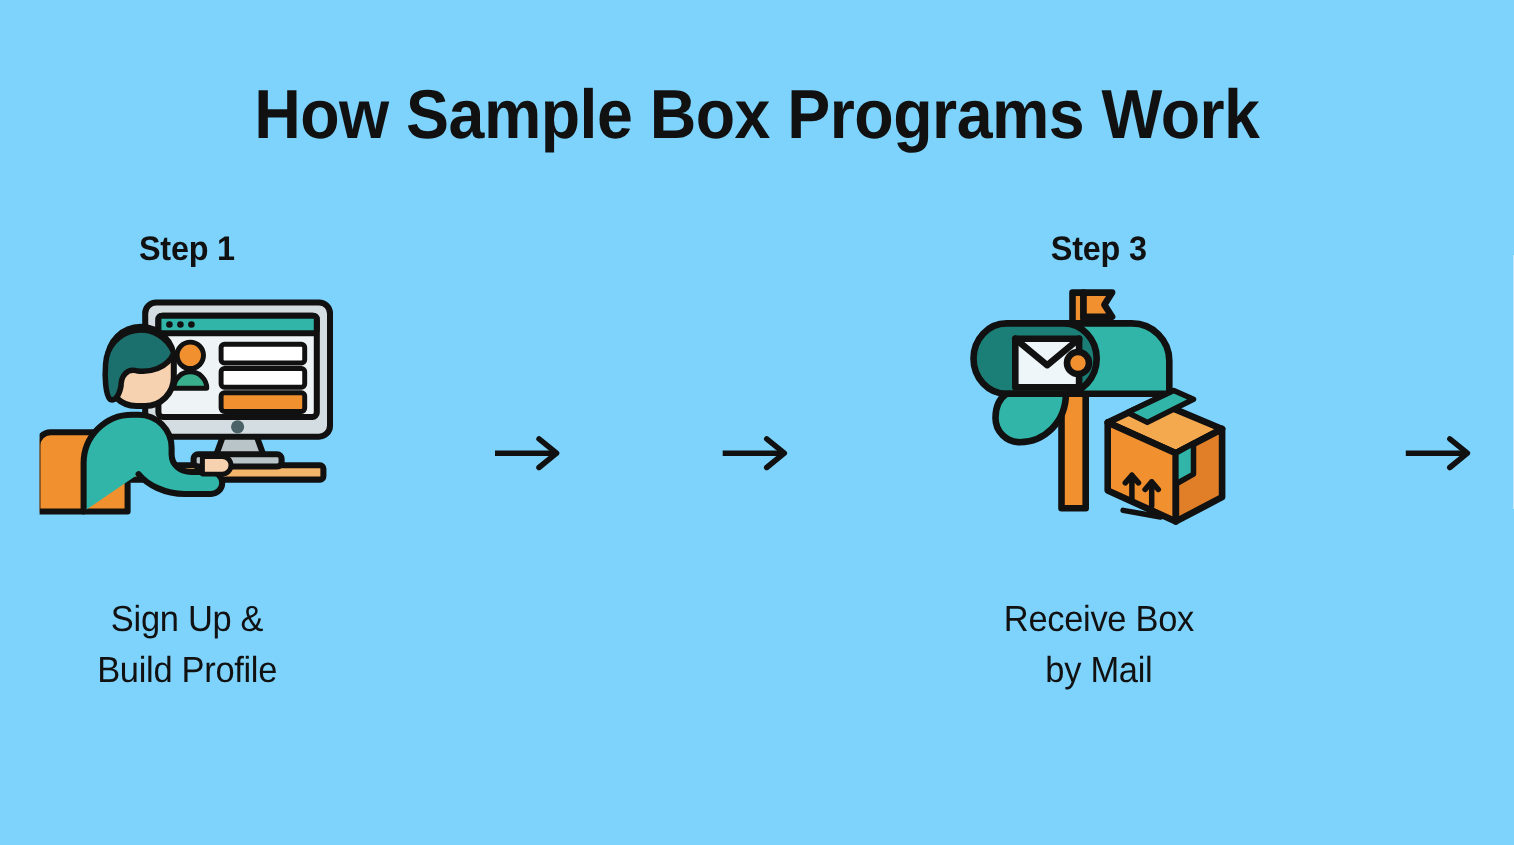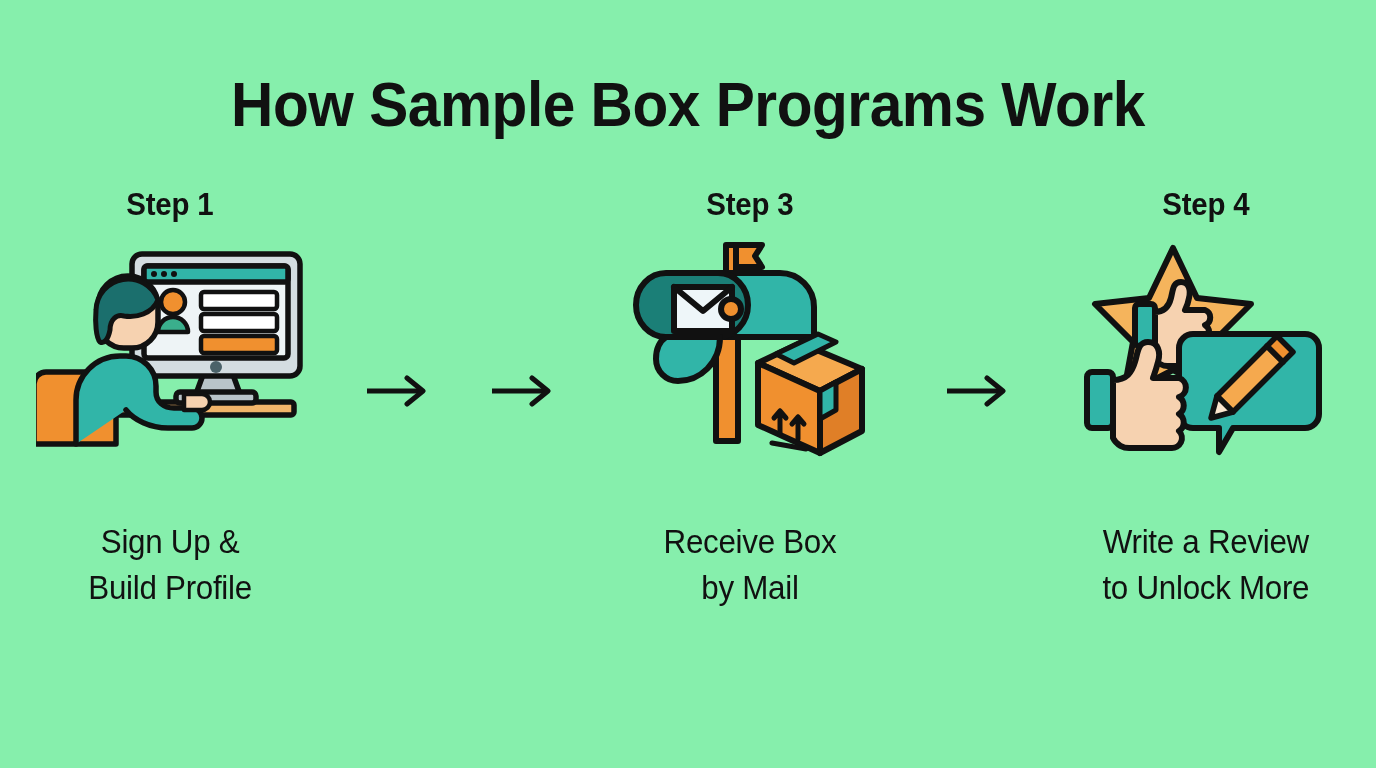--- a/index.html
+++ b/index.html
@@ -12,40 +12,40 @@
     width: 1376px;
     height: 768px;
     overflow: hidden;
     font-family: "Liberation Sans", sans-serif;
     color: #111111;
   }
   .infographic {
     position: relative;
     width: 1376px;
     height: 768px;
-    background: #86efac;
+    background: #7dd3fc;
   }
   .title {
     position: absolute;
     top: 68px;
     left: 0;
     width: 1376px;
     text-align: center;
     font-family: "Liberation Sans", sans-serif;
     font-size: 63px;
     font-weight: 700;
     letter-spacing: -0.5px;
     color: #111111;
     transform: scaleX(0.93);
     transform-origin: 50% 50%;
     white-space: nowrap;
   }
   .steps-row {
     position: absolute;
-    top: 187px;
+    top: 208px;
     left: 30px;
     width: 1316px;
     height: 430px;
     display: flex;
     align-items: flex-start;
     justify-content: space-between;
   }
   .step {
     width: 280px;
     display: flex;
@@ -199,44 +199,15 @@
 by Mail</div>
     </div>
 
     <div class="arrow">
       <svg width="66" height="32" viewBox="0 0 66 32">
         <line x1="2" y1="16" x2="56" y2="16" stroke="#111111" stroke-width="5"></line>
         <polyline points="42,3 58,16 42,29" fill="none" stroke="#111111" stroke-width="5" stroke-linecap="round" stroke-linejoin="round"></polyline>
       </svg>
     </div>
 
-    <div class="step">
-      <div class="step-label">Step 4</div>
-      <div class="art">
-        <svg width="250" height="215" viewBox="0 0 250 215" stroke="#111111" stroke-width="6" stroke-linejoin="round" stroke-linecap="round">
-
-          <path d="M92 6 L116 56 L170 62 L132 100 L142 154 L92 128 L42 154 L52 100 L14 62 L68 56 z" fill="#f5b45c"></path>
-
-          <g>
-            <rect x="54" y="62" width="20" height="42" rx="4" fill="#31b5a8"></rect>
-            <path d="M74 104 v-34 c10 0 14 -6 16 -14 2 -8 2 -16 10 -16 8 0 10 8 8 16 -1 6 -3 10 -4 12 h20 a8 8 0 0 1 0 15 a8 8 0 0 1 0 14 a8 8 0 0 1 0 14 a8 8 0 0 1 -6 13 h-30 a14 14 0 0 1 -14 -8 z" fill="#f6d2b0"></path>
-          </g>
-
-          <path d="M112 92 h112 a14 14 0 0 1 14 14 v66 a14 14 0 0 1 -14 14 h-72 l-14 24 v-24 h-26 a14 14 0 0 1 -14 -14 v-66 a14 14 0 0 1 14 -14 z" fill="#31b5a8"></path>
-
-          <g stroke-width="5.5">
-            <path d="M186 104 l16 16 -50 50 -16 -16 z" fill="#f5a94e"></path>
-            <path d="M186 104 l10 -10 16 16 -10 10 z" fill="#f0902f"></path>
-            <path d="M136 154 l16 16 -22 6 z" fill="#fbe6cf"></path>
-          </g>
-
-          <g>
-            <rect x="6" y="130" width="26" height="56" rx="5" fill="#31b5a8"></rect>
-            <path d="M32 186 v-48 c14 0 19 -8 22 -18 3 -10 3 -20 13 -20 10 0 13 10 10 20 -2 8 -4 13 -5 16 h26 a10 10 0 0 1 0 19 a10 10 0 0 1 0 17 a10 10 0 0 1 0 17 a10 10 0 0 1 -8 17 h-40 a18 18 0 0 1 -18 -10 z" fill="#f6d2b0"></path>
-          </g>
-        </svg>
-      </div>
-      <div class="caption">Write a Review
-to Unlock More</div>
-    </div>
 
   </div>
 </div>
 
 </body></html>

